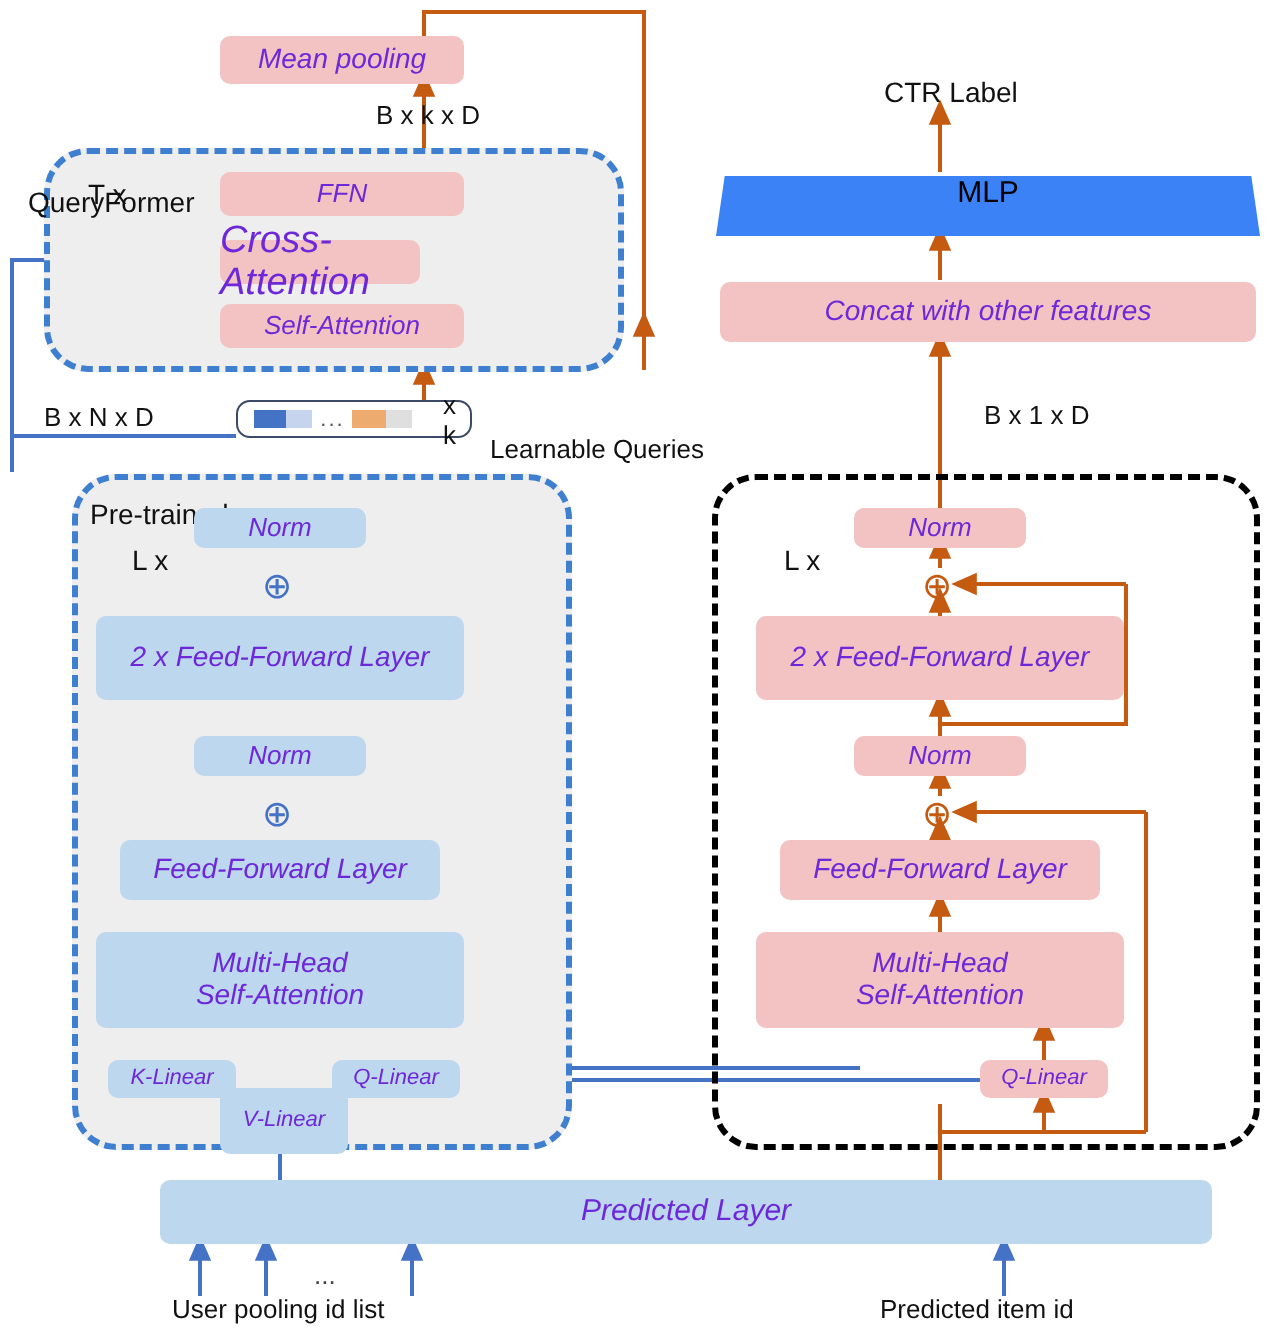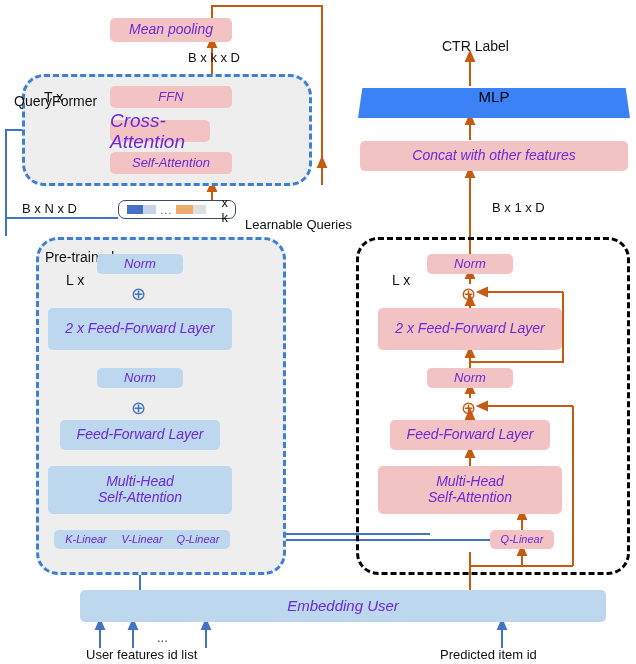--- a/index.html
+++ b/index.html
@@ -207,21 +207,21 @@
   <div class="lbl" style="left:131px;top:397px;font-size:18px;color:#4472c4;">⊕</div>
 
   <div class="node blue" style="left:60px;top:420px;width:160px;height:30px;font-size:14px;">Feed-Forward Layer</div>
 
   <div class="node blue" style="left:48px;top:466px;width:184px;height:48px;font-size:14px;flex-direction:column;">
     <span>Multi-Head</span>
     <span>Self-Attention</span>
   </div>
 
   <div class="node blue" style="left:54px;top:530px;width:64px;height:19px;font-size:11px;">K-Linear</div>
-  <div class="node blue" style="left:110px;top:530px;width:64px;height:19px;font-size:11px;">V-Linear</div>
+  <div class="node blue" style="left:110px;top:544px;width:64px;height:33px;font-size:11px;">V-Linear</div>
   <div class="node blue" style="left:166px;top:530px;width:64px;height:19px;font-size:11px;">Q-Linear</div>
 
   <div class="groupbox black-dash" style="left:356px;top:237px;width:274px;height:338px;"></div>
 
 
   <div class="lbl" style="left:392px;top:272px;font-size:14px;">L x</div>
 
   <div class="node pink" style="left:427px;top:254px;width:86px;height:20px;font-size:13px;">Norm</div>
 
   <div class="lbl" style="left:461px;top:283px;font-size:18px;color:#c55a11;">⊕</div>
@@ -234,21 +234,21 @@
 
   <div class="node pink" style="left:390px;top:420px;width:160px;height:30px;font-size:14px;">Feed-Forward Layer</div>
 
   <div class="node pink" style="left:378px;top:466px;width:184px;height:48px;font-size:14px;flex-direction:column;">
     <span>Multi-Head</span>
     <span>Self-Attention</span>
   </div>
 
   <div class="node pink" style="left:490px;top:530px;width:64px;height:19px;font-size:11px;">Q-Linear</div>
 
-  <div class="node blue" style="left:80px;top:590px;width:526px;height:32px;font-size:15px;">Embedding User</div>
+  <div class="node blue" style="left:80px;top:590px;width:526px;height:32px;font-size:15px;">Predicted Layer</div>
 
   <div class="lbl" style="left:157px;top:630px;font-size:13px;color:#444;">...</div>
 
-  <div class="lbl" style="left:86px;top:647px;font-size:13px;">User features id list</div>
+  <div class="lbl" style="left:86px;top:647px;font-size:13px;">User pooling id list</div>
 
   <div class="lbl" style="left:440px;top:647px;font-size:13px;">Predicted item id</div>
 
 </div>
 
 </body></html>

